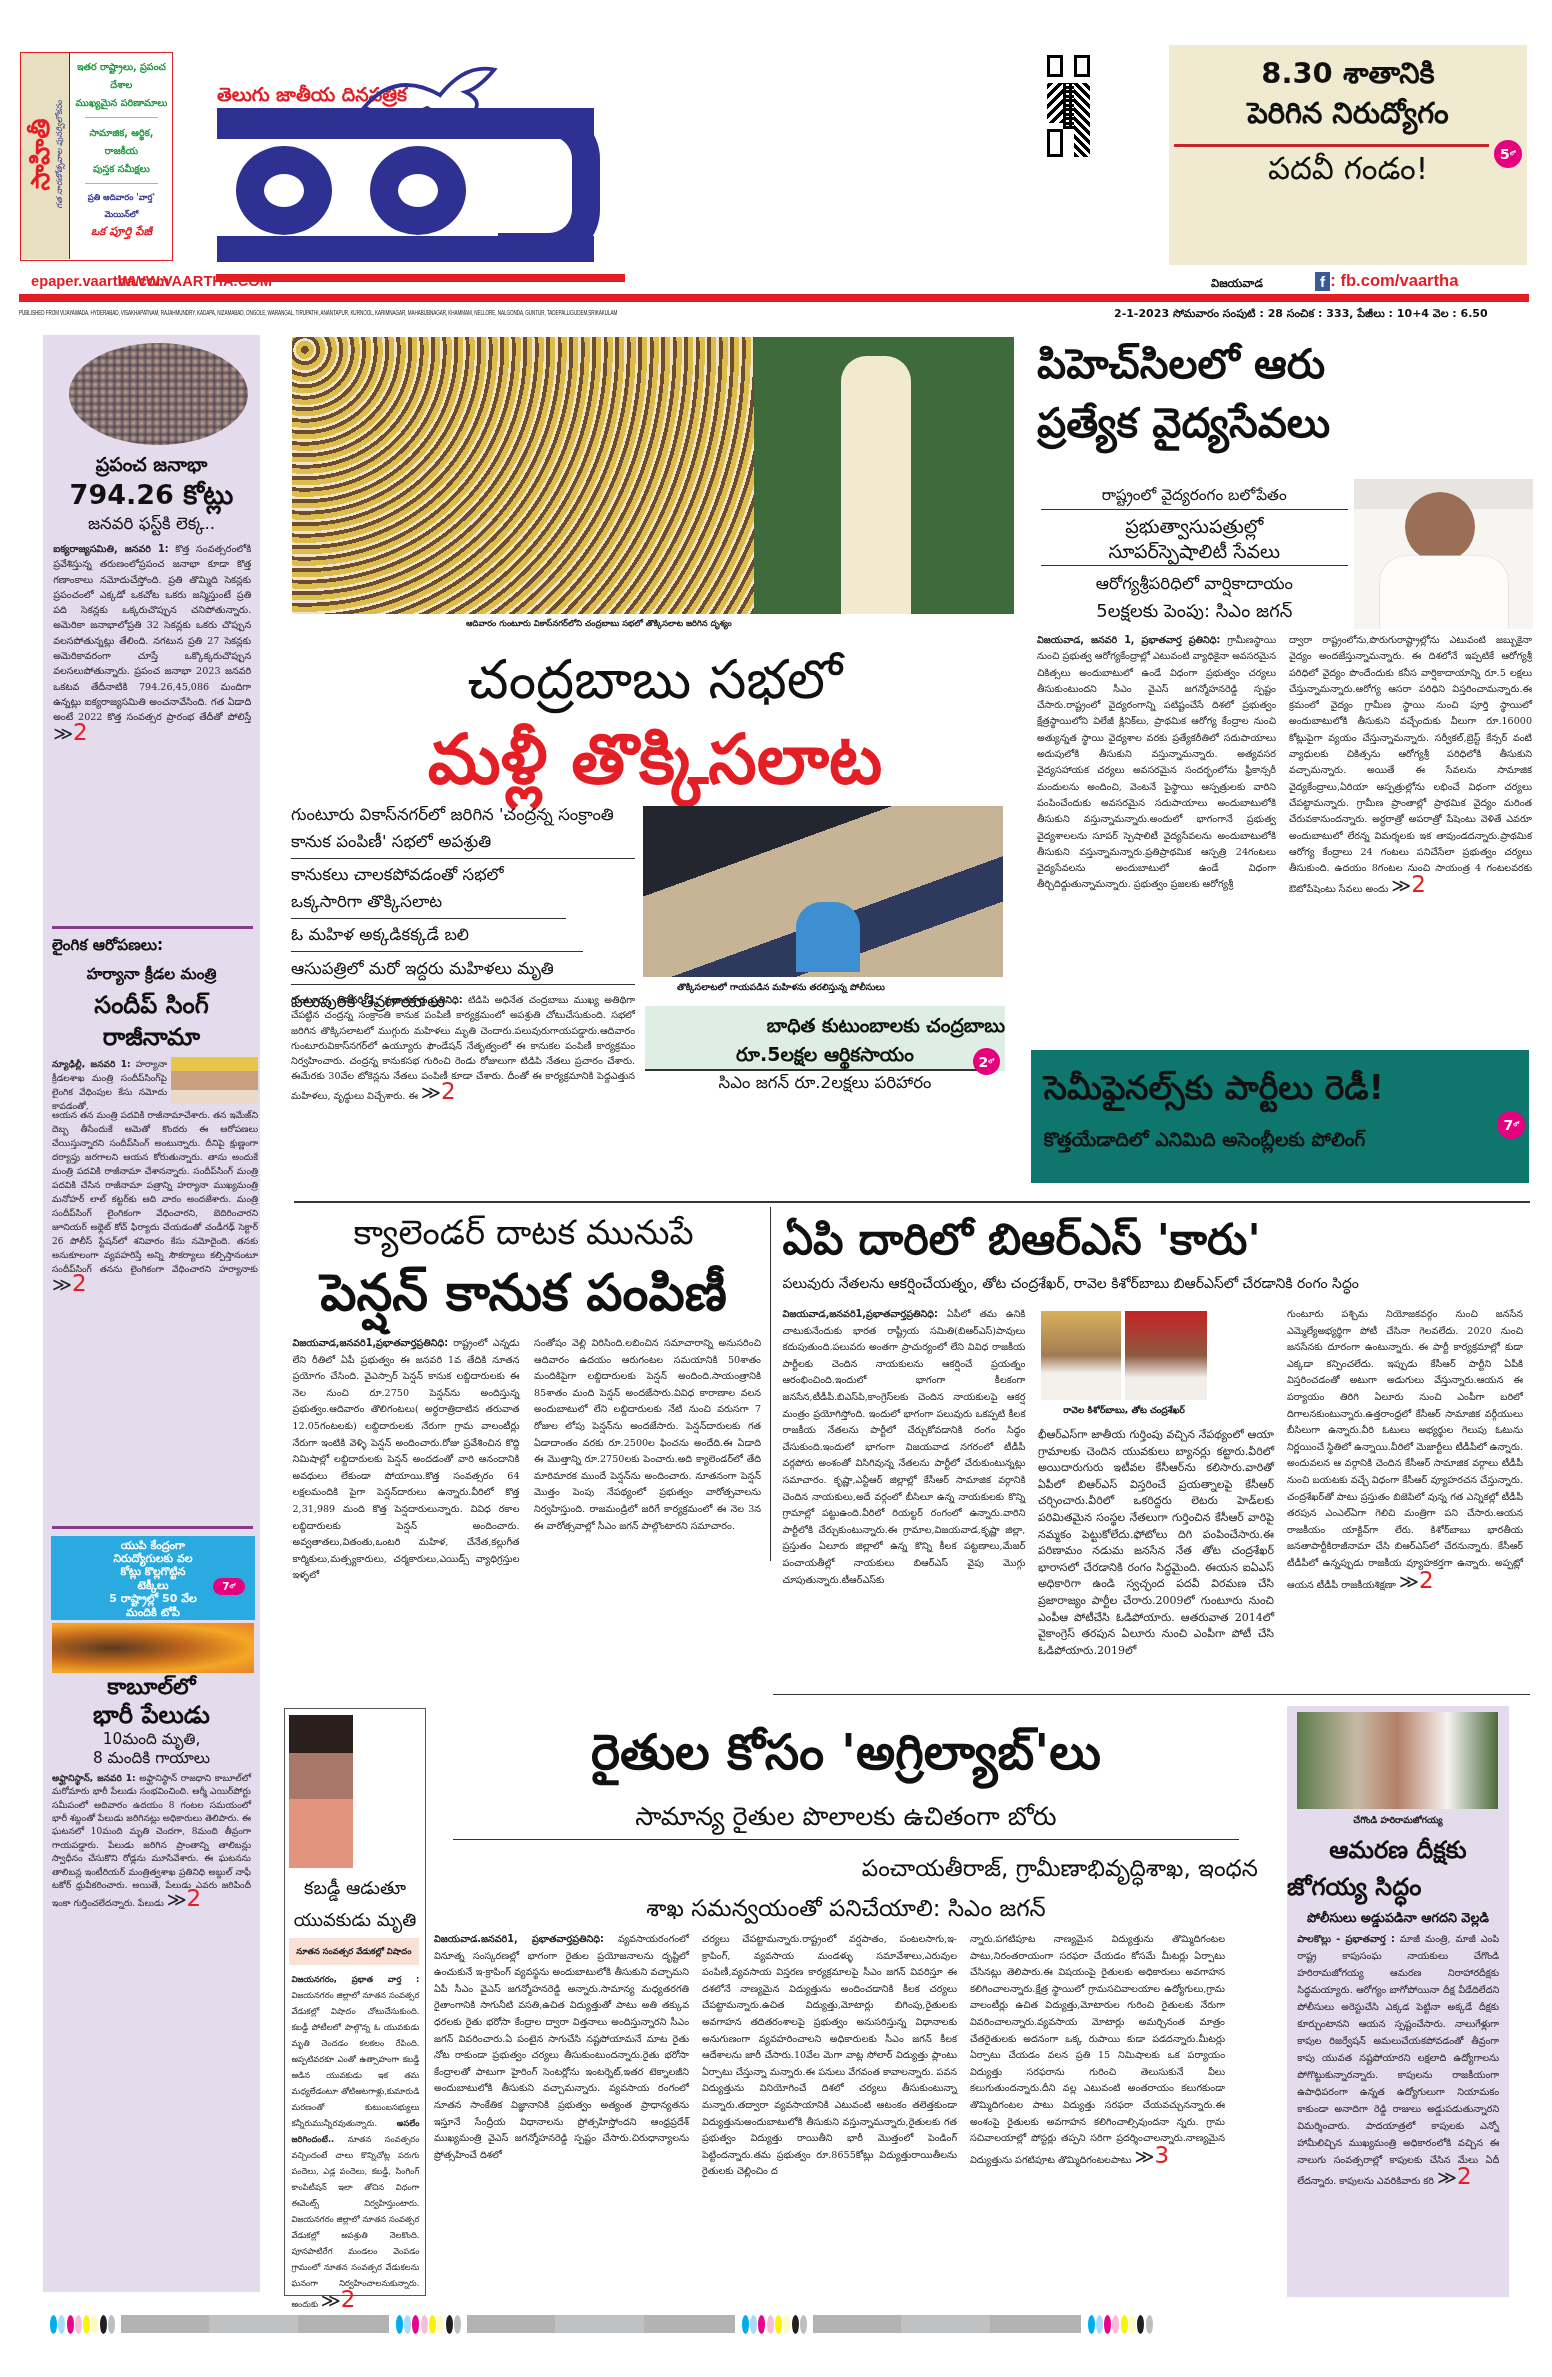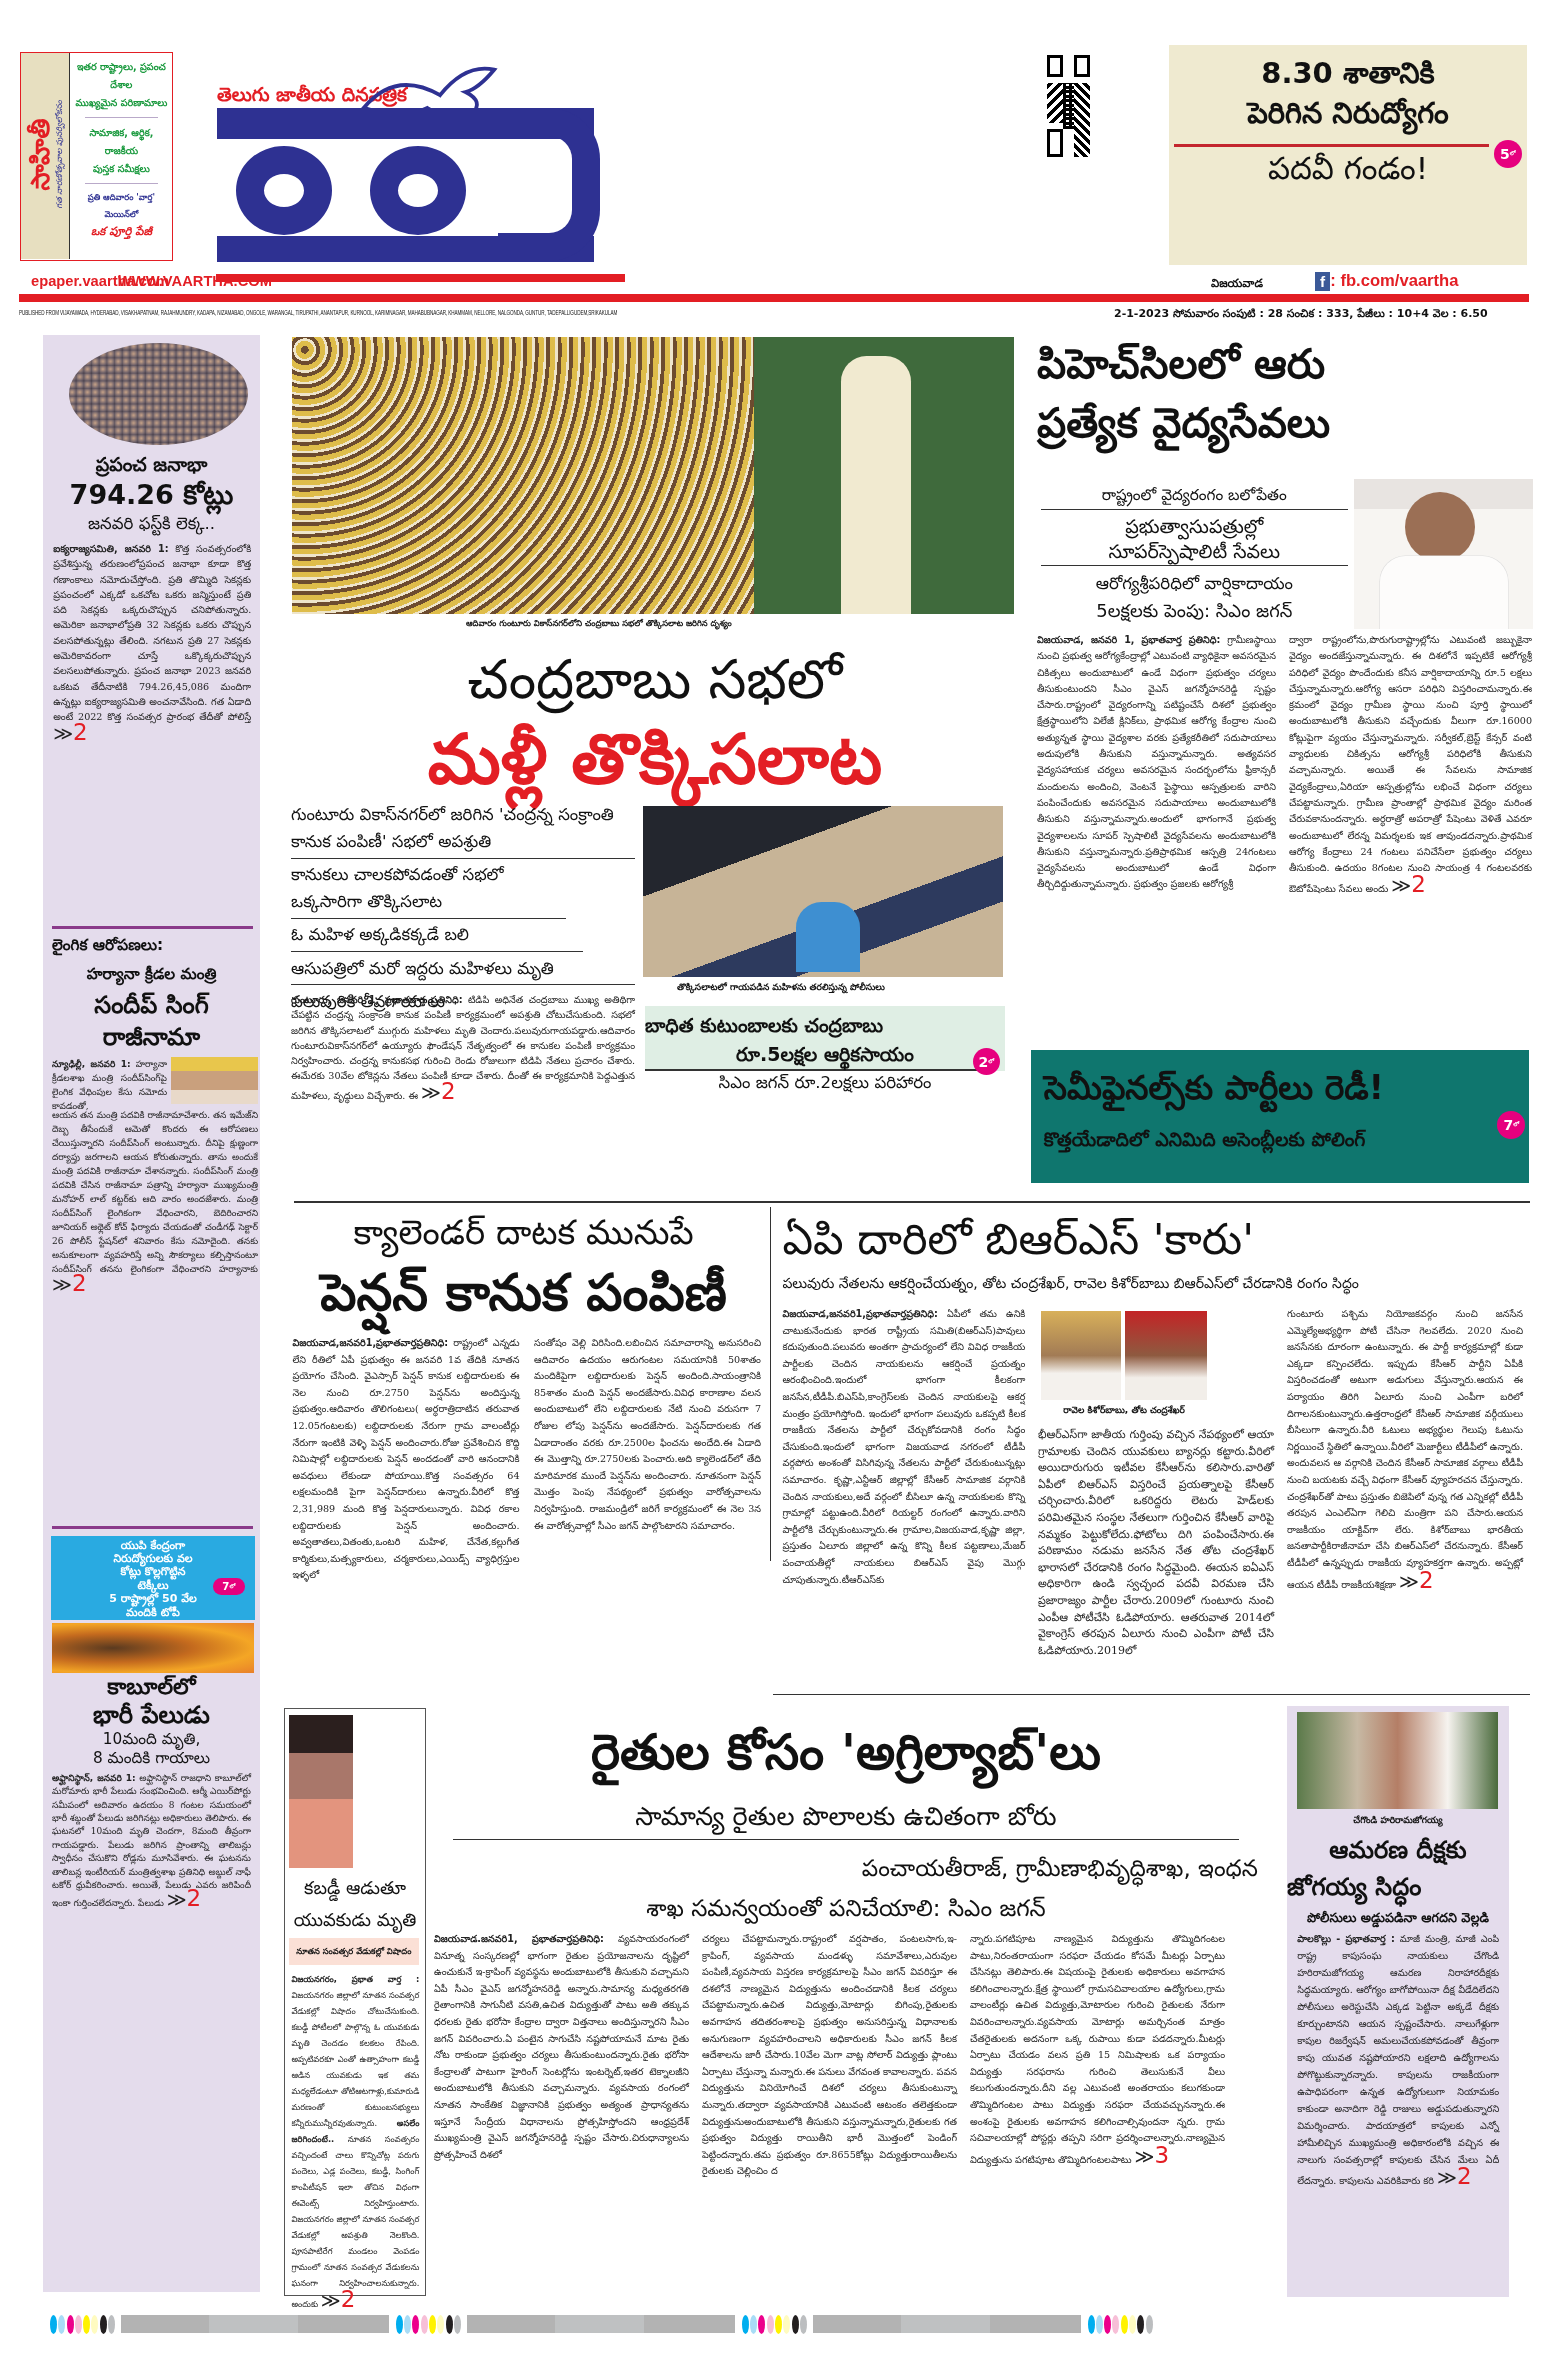--- a/index.html
+++ b/index.html
@@ -168,21 +168,21 @@
 </div>
 <div class="abs" style="left:677px;top:982px;font-size:9px;font-weight:bold">తొక్కిసలాటలో గాయపడిన మహిళను తరలిస్తున్న పోలీసులు</div>
 
 <div class="abs body-text" style="left:291px;top:992px;width:344px;font-size:9.6px;line-height:15.3px">
   <b>గుంటూరు, జనవరి 1, ప్రభాతవార్త ప్రతినిధి:</b>
   <span>టిడిపి అధినేత చంద్రబాబు ముఖ్య అతిథిగా చేపట్టిన చంద్రన్న సంక్రాంతి కానుక పంపిణీ కార్యక్రమంలో అపశ్రుతి చోటుచేసుకుంది. సభలో జరిగిన తొక్కిసలాటలో ముగ్గురు మహిళలు మృతి చెందారు.పలువురుగాయపడ్డారు.ఆదివారం గుంటూరువికాస్‌నగర్‌లో ఉయ్యూరు ఫౌండేషన్ నేతృత్వంలో ఈ కానుకల పంపిణీ కార్యక్రమం నిర్వహించారు. చంద్రన్న కానుకసభ గురించి రెండు రోజులుగా టిడిపి నేతలు ప్రచారం చేశారు. ఈమేరకు 30వేల టోకెన్లను నేతలు పంపిణీ కూడా చేశారు. దీంతో ఈ కార్యక్రమానికి పెద్దఎత్తున మహిళలు, వృద్ధులు విచ్చేశారు. ఈ</span>
   <span class="cont"><span>≫</span><b style="color:#e31e24;font-weight:normal">2</b></span>
 </div>
 
 <div class="abs" style="left:645px;top:1006px;width:360px;height:84px;background:#dfeee4">
-  <div style="text-align:left;font-size:19px;font-weight:bold;line-height:29px;margin-top:5.1px">బాధిత కుటుంబాలకు చంద్రబాబు</div>
+  <div style="text-align:right;font-size:19px;font-weight:bold;line-height:29px;margin-top:5.1px">బాధిత కుటుంబాలకు చంద్రబాబు</div>
   <div style="text-align:center;font-size:19px;font-weight:bold;line-height:29px">రూ.5లక్షల ఆర్థికసాయం</div>
   <div style="height:1.9px;background:#333;margin:0 25.5px 0 0"></div>
   <div style="text-align:center;font-size:16.6px;line-height:23px;background:#fff">సిఎం జగన్ రూ.2లక్షలు పరిహారం</div>
   <div class="badge" style="right:5.1px;top:42px;width:27px;height:27px;font-size:14px">
       <span>2</span>
       <span style="font-size:5.7px">లో</span>
     </div>
 </div>
 
 <div class="abs" style="left:1028px;top:335px;width:511px;height:709px">
@@ -225,21 +225,21 @@
   <div class="body-text" style="position:absolute;top:128px;left:11.5px;width:227px;font-size:9.6px;line-height:16.6px">
     <b>విజయవాడ,జనవరి1,ప్రభాతవార్తప్రతినిధి:</b>
     <span>రాష్ట్రంలో ఎన్నడు లేని రీతిలో ఏపీ ప్రభుత్వం ఈ జనవరి 1వ తేదికి నూతన ప్రయోగం చేసింది. వైఎస్సార్ పెన్షన్ కానుక లబ్దిదారులకు ఈ నెల నుంచి రూ.2750 పెన్షన్‌ను అందిస్తున్న ప్రభుత్వం.ఆదివారం తొలిగంటలు( అర్ధరాత్రిదాటిన తరువాత 12.05గంటలకు) లబ్దిదారులకు నేరుగా గ్రామ వాలంటీర్లు నేరుగా ఇంటికి వెళ్ళి పెన్షన్ అందించారు.రోజు ప్రవేశించిన కొద్ది నిమిషాల్లో లబ్దిదారులకు పెన్షన్ అందడంతో వారి ఆనందానికి అవధులు లేకుండా పోయాయి.కొత్త సంవత్సరం 64 లక్షలమందికి పైగా పెన్షన్‌దారులు ఉన్నారు.వీరిలో కొత్త 2,31,989 మంది కొత్త పెన్షదారులున్నారు. వివిధ రకాల లబ్దిదారులకు పెన్షన్ అందించారు. అవ్వతాతలు,వితంతు,ఒంటరి మహిళ, చేనేత,కల్లుగీత కార్మికులు,మత్స్యకారులు, చర్మకారులు,ఎయిడ్స్ వ్యాధిగ్రస్తుల ఇళ్ళలో</span>
   </div>
   <div class="body-text" style="position:absolute;top:128px;left:253px;width:227px;font-size:9.6px;line-height:16.6px">
     <span>సంతోషం వెల్లి విరిసింది.లబించిన సమాచారాన్ని అనుసరించి ఆదివారం ఉదయం ఆరుగంటల సమయానికి 50శాతం మందికిపైగా లబ్దిదారులకు పెన్షన్ అందింది.సాయంత్రానికి 85శాతం మంది పెన్షన్ అందజేసారు.వివిధ కారాణాల వలన అందుబాటులో లేని లబ్దిదారులకు నేటి నుంచి వరుసగా 7 రోజుల లోపు పెన్షన్‌ను అందజేసారు. పెన్షన్‌దారులకు గత ఏడాదాంతం వరకు రూ.2500ల ఫించను అందేది.ఈ ఏడాది ఈ మొత్తాన్ని రూ.2750లకు పెంచారు.అది క్యాలెండర్‌లో తేది మారిమారక ముందే పెన్షన్‌ను అందించారు. నూతనంగా పెన్షన్ మొత్తం పెంపు నేపథ్యంలో ప్రభుత్వం వారోత్సవాలను నిర్వహిస్తుంది. రాజమండ్రిలో జరిగే కార్యక్రమంలో ఈ నెల 3న ఈ వారోత్సవాల్లో సీఎం జగన్ పాల్గొంటారని సమాచారం.</span>
   </div>
 </div>
 
 <div class="abs" style="left:776px;top:1207px;width:754px;height:485px">
-  <div style="font-size:43px;font-weight:normal;line-height:64px;padding-left:6.4px">ఏపి దారిలో బిఆర్ఎస్ 'కారు'</div>
+  <div style="font-size:43px;font-weight:bold;line-height:64px;padding-left:6.4px">ఏపి దారిలో బిఆర్ఎస్ 'కారు'</div>
   <div style="font-size:14px;line-height:25.5px;padding-left:6.4px;white-space:nowrap">పలువురు నేతలను ఆకర్షించేయత్నం, తోట చంద్రశేఖర్, రావెల కిశోర్‌బాబు బిఆర్ఎస్‌లో చేరడానికి రంగం సిద్ధం</div>
   <div class="body-text" style="position:absolute;top:99px;left:6.4px;width:243px;font-size:9.6px;line-height:16.6px">
     <b>విజయవాడ,జనవరి1,ప్రభాతవార్తప్రతినిధి:</b>
     <span>ఏపీలో తమ ఉనికి చాటుకునేందుకు భారత రాష్ట్రీయ సమితి(బిఆర్ఎస్)పావులు కదుపుతుంది.పలువరు అంతగా ప్రాచుర్యంలో లేని వివిధ రాజకీయ పార్టీలకు చెందిన నాయకులను ఆకర్షించే ప్రయత్నం ఆరంభించింది.ఇందులో భాగంగా కీలకంగా జనసేన,టీడీపీ.బిఎస్‌పి,కాంగ్రెస్‌లకు చెందిన నాయకులపై ఆకర్ష మంత్రం ప్రయోగిస్తోంది. ఇందులో భాగంగా పలువురు ఒకప్పటి కీలక రాజకీయ నేతలను పార్టీలో చేర్చుకోవడానికి రంగం సిద్ధం చేసుకుంది.ఇందులో భాగంగా విజయవాడ నగరంలో టీడీపీ వర్గపోరు అంశంతో విసిగివున్న నేతలను పార్టీలో చేరుకుంటున్నట్లు సమాచారం. కృష్ణా,ఎన్టీఆర్ జిల్లాల్లో కేసీఆర్ సామాజిక వర్గానికి చెందిన నాయకులు,అదే వర్గంలో బీసిలూ ఉన్న నాయకులకు కొన్ని గ్రామాల్లో పట్టుఉంది.వీరిలో రియల్టర్ రంగంలో ఉన్నారు.వారిని పార్టీలోకి చేర్చుకుంటున్నారు.ఈ గ్రామాల,విజయవాడ,కృష్ణా జిల్లా, ప్రస్తుతం ఏలూరు జిల్లాలో ఉన్న కొన్ని కీలక పట్టణాలు,మేజర్ పంచాయతీల్లో నాయకులు బిఆర్ఎస్ వైపు మొగ్గు చూపుతున్నారు.టీఆర్ఎస్‌కు</span>
   </div>
   <div class="photo" style="left:265px;top:104px;width:80px;height:89px;background:linear-gradient(180deg,#d8b05a,#a27b55 50%,#f4f1ed 70%)"></div>
   <div class="photo" style="left:349px;top:104px;width:82px;height:89px;background:linear-gradient(180deg,#c32426,#8e5a40 50%,#f2eee9 75%)"></div>
   <div style="position:absolute;top:198px;left:265px;width:166px;text-align:center;font-size:9px;font-weight:bold">రావెల కిశోర్‌బాబు, తోట చంద్రశేఖర్</div>
   <div class="body-text" style="position:absolute;top:220px;left:262px;width:236px;font-size:11px;line-height:16.6px">
     <span>భీఆర్ఎస్‌గా జాతీయ గుర్తింపు వచ్చిన నేపథ్యంలో ఆయా గ్రామాలకు చెందిన యువకులు బ్యానర్లు కట్టారు.వీరిలో అయిదారుగురు ఇటీవల కేసీఆర్‌ను కలిసారు.వారితో ఏపీలో బిఆర్ఎస్ విస్తరించే ప్రయత్నాలపై కేసీఆర్ చర్చించారు.వీరిలో ఒకరిద్దరు లెటరు హెడ్‌లకు పరిమితమైన సంస్థల నేతలుగా గుర్తించిన కేసీఆర్ వారిపై నమ్మకం పెట్టుకోలేదు.ఫోటోలు దిగి పంపించేసారు.ఈ పరిణామం నడుమ జనసేన నేత తోట చంద్రశేఖర్ భారాసలో చేరడానికి రంగం సిద్ధమైంది. ఈయన ఐఏఎస్ అధికారిగా ఉండి స్వచ్ఛంద పదవీ విరమణ చేసి ప్రజారాజ్యం పార్టీల చేరారు.2009లో గుంటూరు నుంచి ఎంపీఆ పోటీచేసి ఓడిపోయారు. ఆతరువాత 2014లో వైకాంగ్రెస్ తరపున ఏలూరు నుంచి ఎంపీగా పోటీ చేసి ఓడిపోయారు.2019లో</span>

